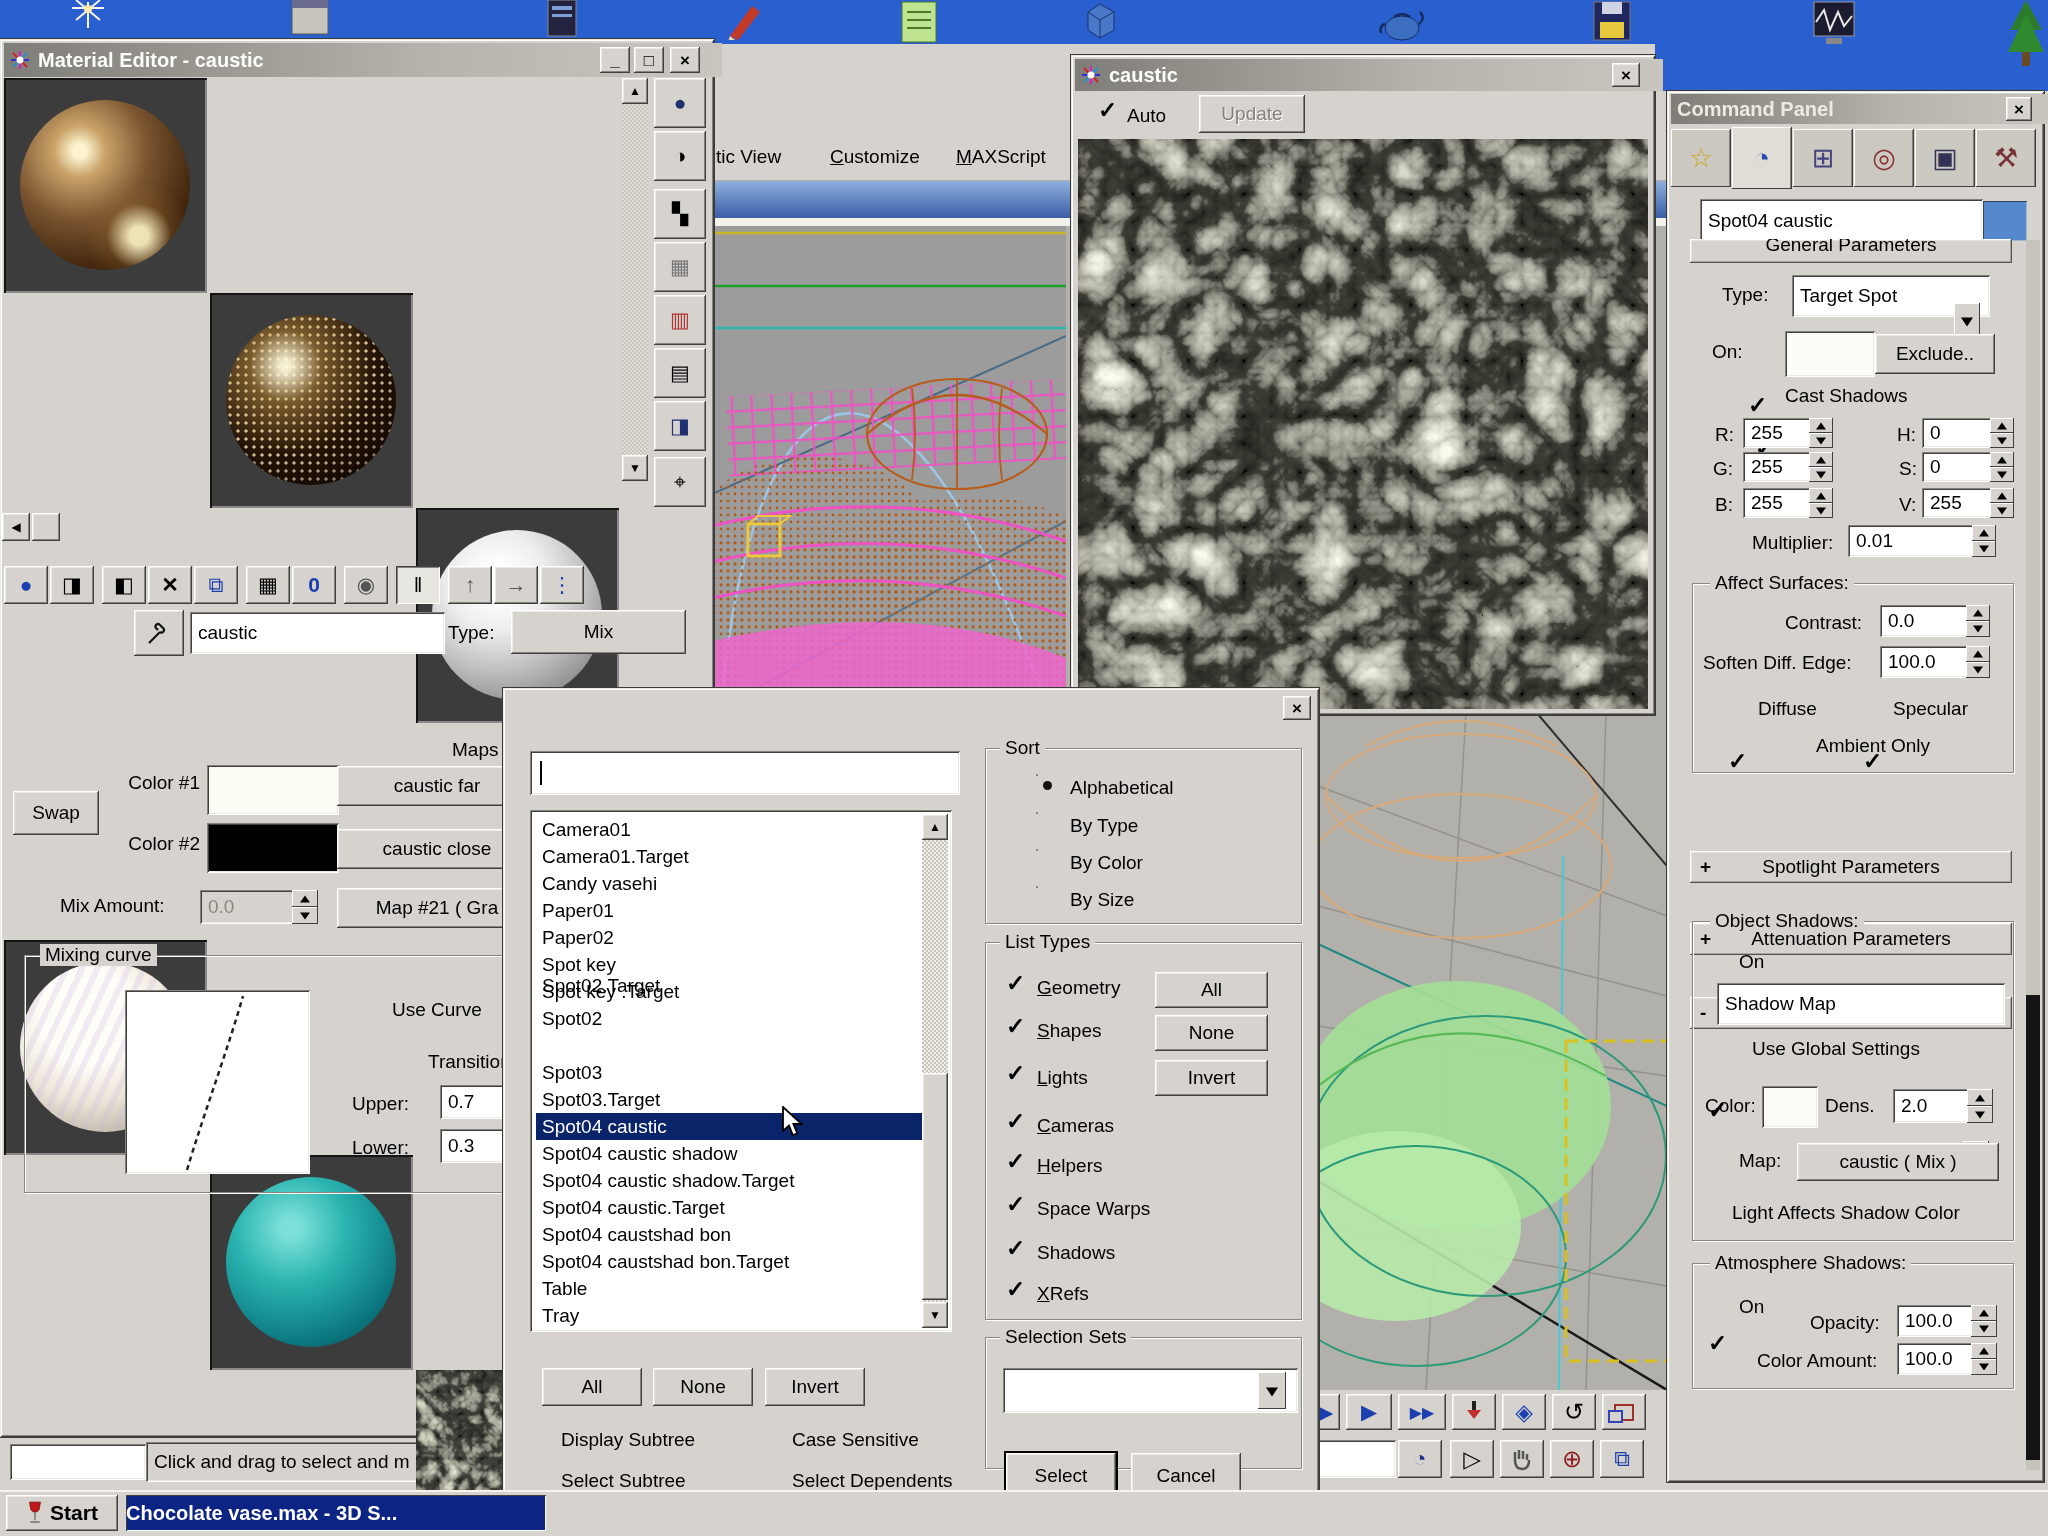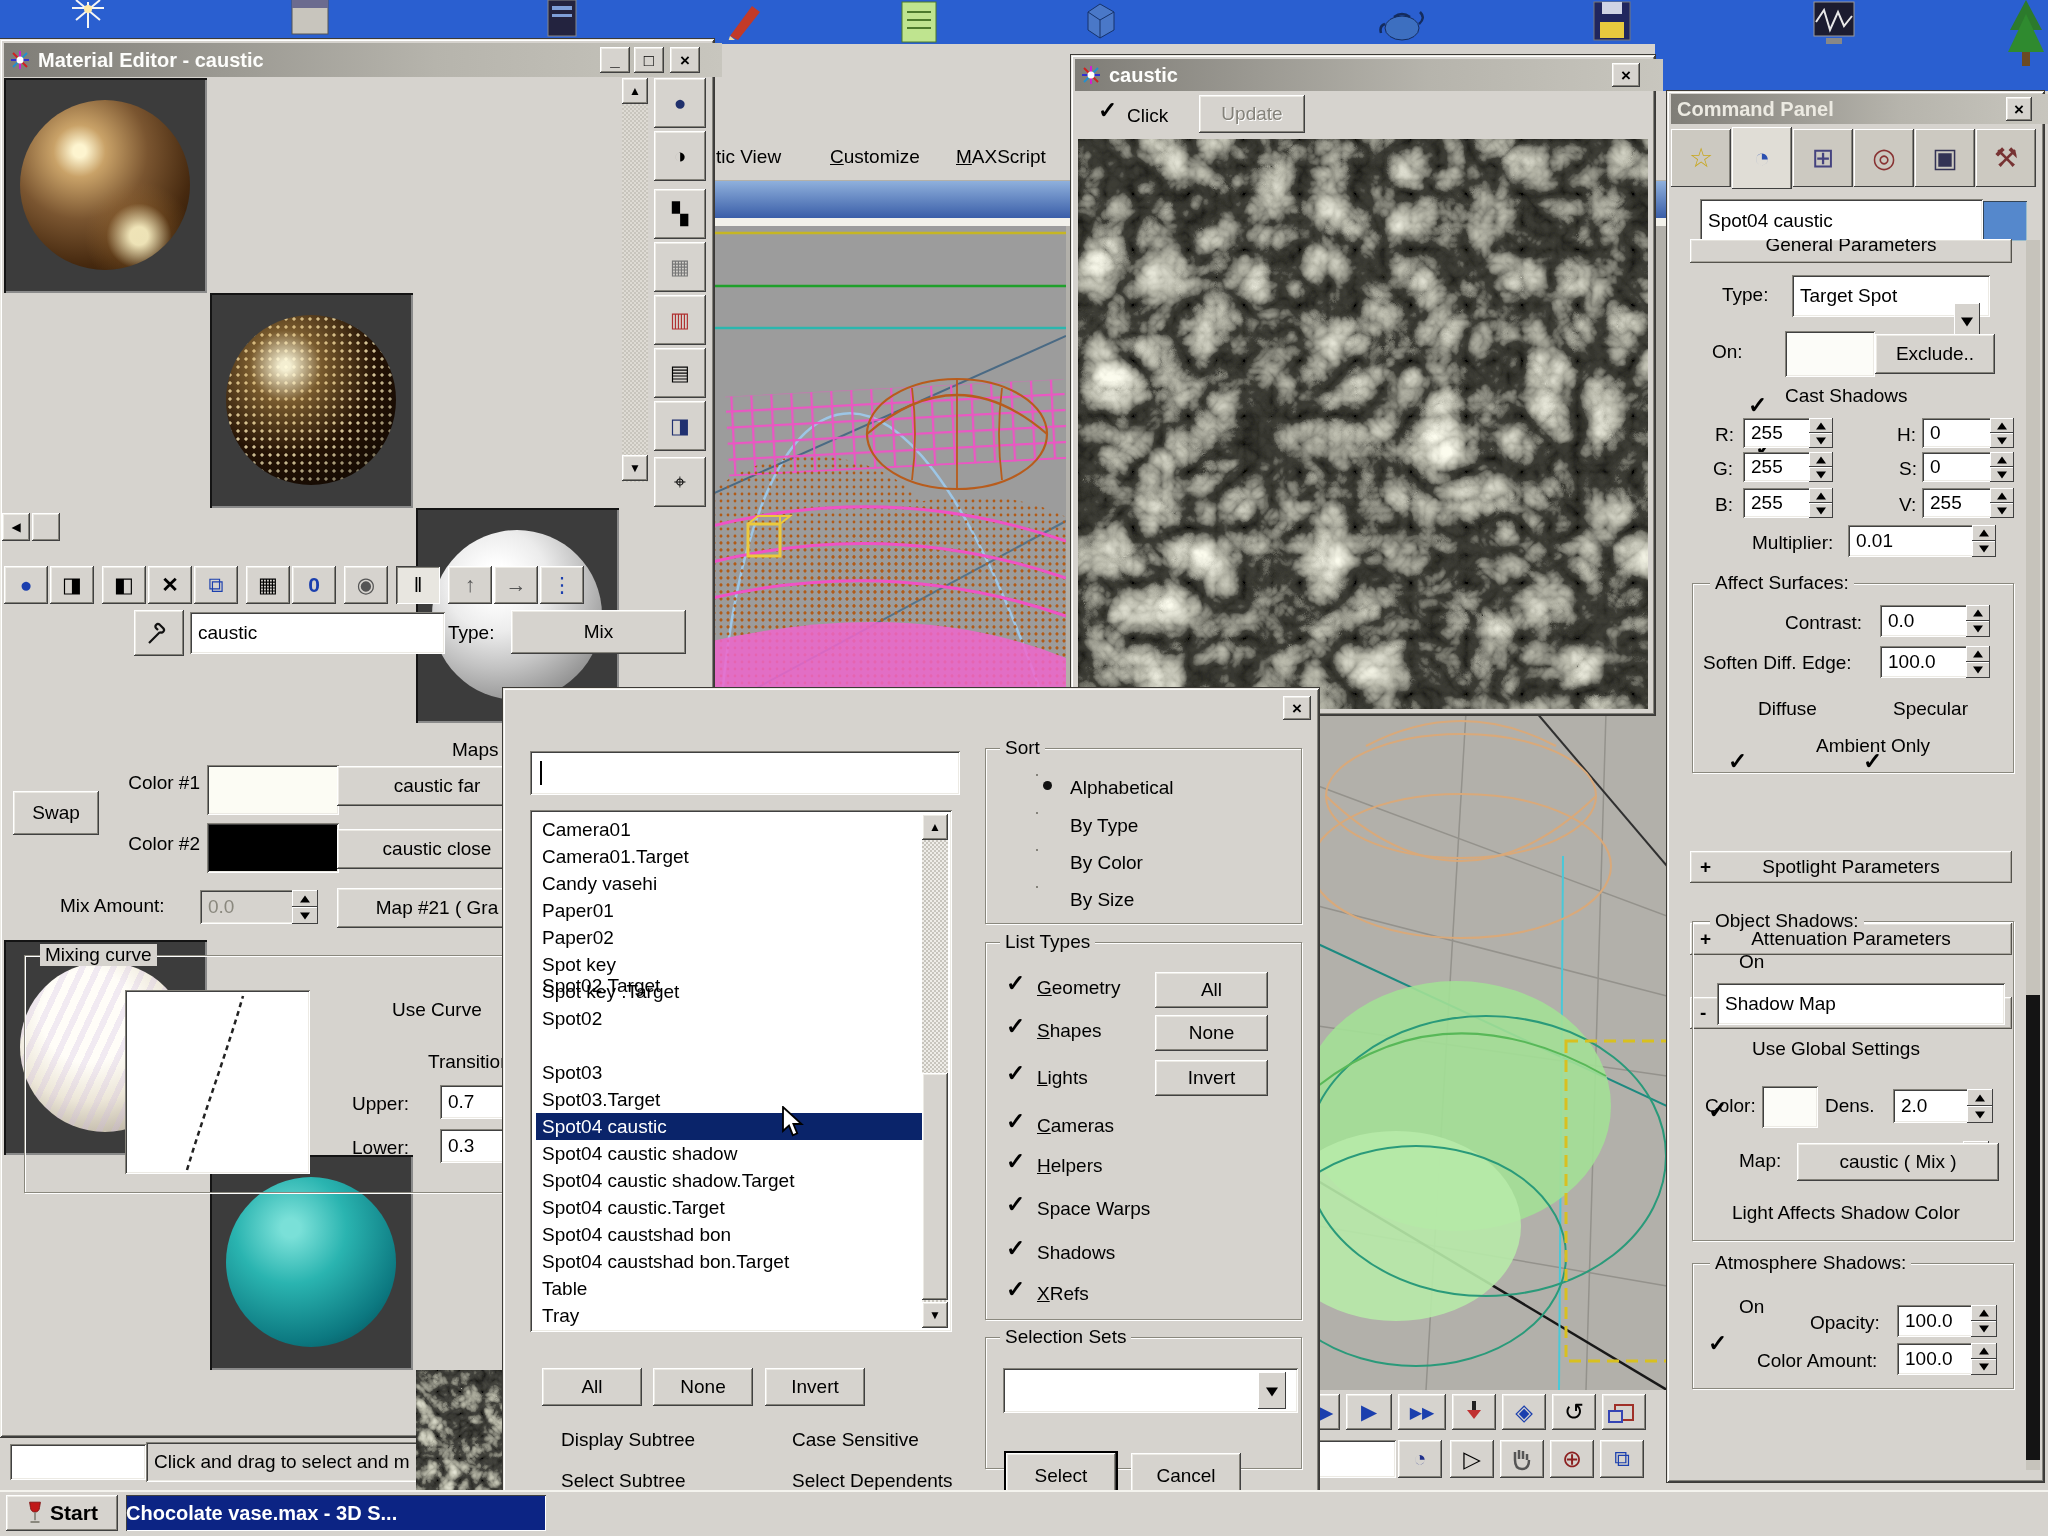--- a/index.html
+++ b/index.html
@@ -415,21 +415,21 @@
           <line x1="1" y1="10" x2="19" y2="10" stroke="#3030d0"></line>
           <line x1="3" y1="3" x2="17" y2="17" stroke="#d02020"></line>
           <line x1="17" y1="3" x2="3" y2="17" stroke="#2090d0"></line>
         </g>
         <circle cx="10" cy="10" r="3.5" fill="#fff"></circle>
       </svg>
     <span>caustic</span>
   </div>
   <div class="a btn wbtn" style="left:1612px;top:63px;width:28px;height:24px">×</div>
   <span class="a cb on" style="left:1095px;top:101px"></span>
-  <div class="a lbl" style="left:1127px;top:105px">Click</div>
+  <div class="a lbl" style="left:1127px;top:105px">Auto</div>
   <div class="a btn dis" style="left:1199px;top:95px;width:106px;height:38px">Update</div>
   <div class="a" style="left:1078px;top:139px;width:570px;height:570px;box-shadow:inset 2px 2px 0 #555">
     <svg width="570" height="570">
       <filter id="fcaus1">
           <feTurbulence type="turbulence" baseFrequency="0.018" numOctaves="4" seed="4"></feTurbulence>
           <feColorMatrix type="saturate" values="0"></feColorMatrix>
           <feComponentTransfer>
             <feFuncR type="table" tableValues="0 0.05 0.5 0.97 1"></feFuncR>
             <feFuncG type="table" tableValues="0 0.05 0.5 0.97 1"></feFuncG>
             <feFuncB type="table" tableValues="0 0.04 0.42 0.85 0.9"></feFuncB>

